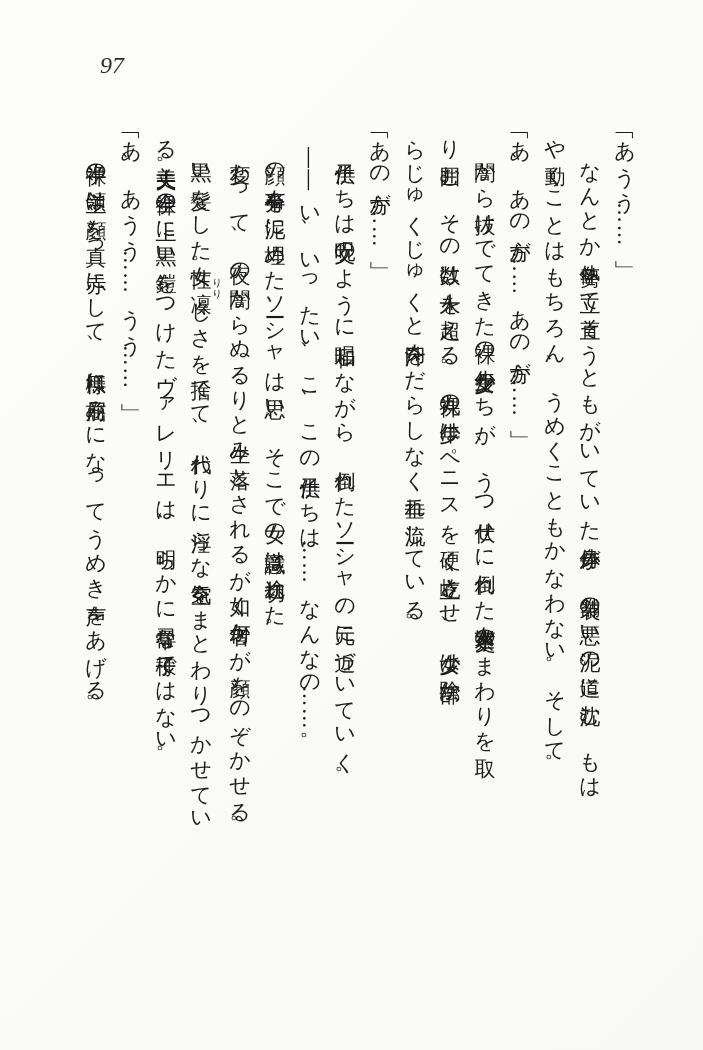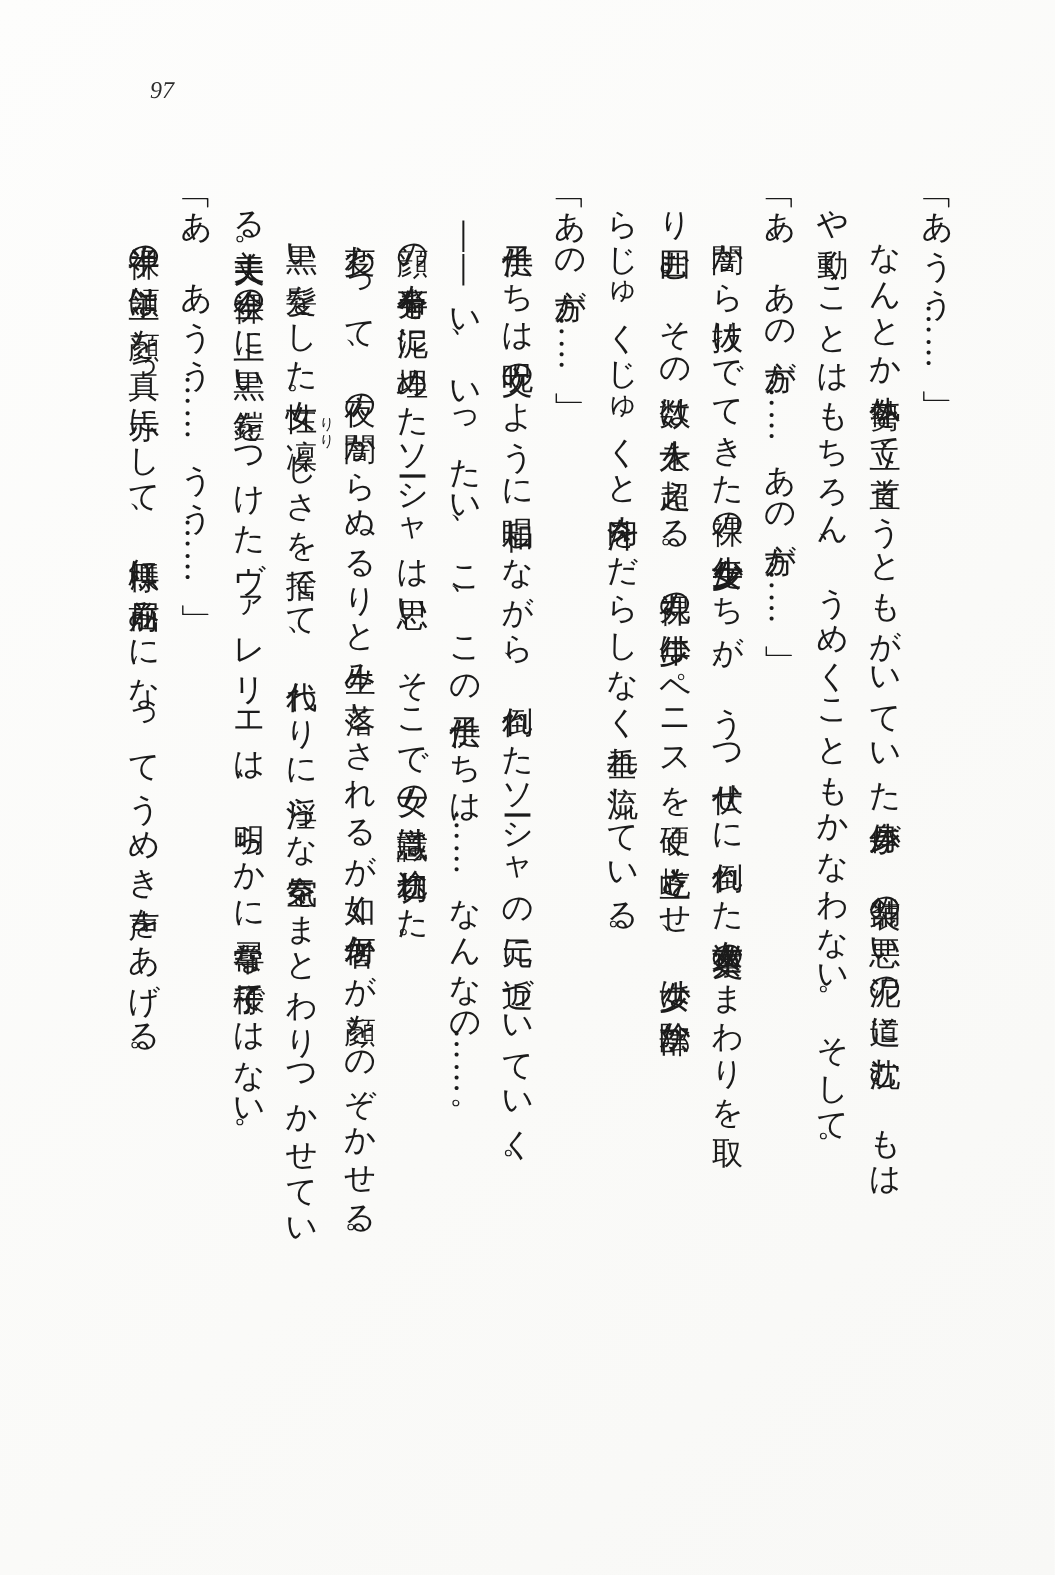--- a/index.html
+++ b/index.html
@@ -16,21 +16,21 @@
   }
   .book-page {
     position: absolute;
     inset: 0;
     background: linear-gradient(135deg, #fdfdfc 0%, #fafaf8 60%, #f8f8f6 100%);
   }
   .page-number {
     position: absolute;
     top: 52px;
     left: 100px;
-    font-size: 16px;
+    font-size: 24px;
     font-style: italic;
     color: #2c2c2c;
     font-family: "Liberation Serif", "DejaVu Serif", serif;
   }
   .text-body {
     position: absolute;
     top: 125px;
     left: 82px;
     width: 560px;
     height: 862px;

